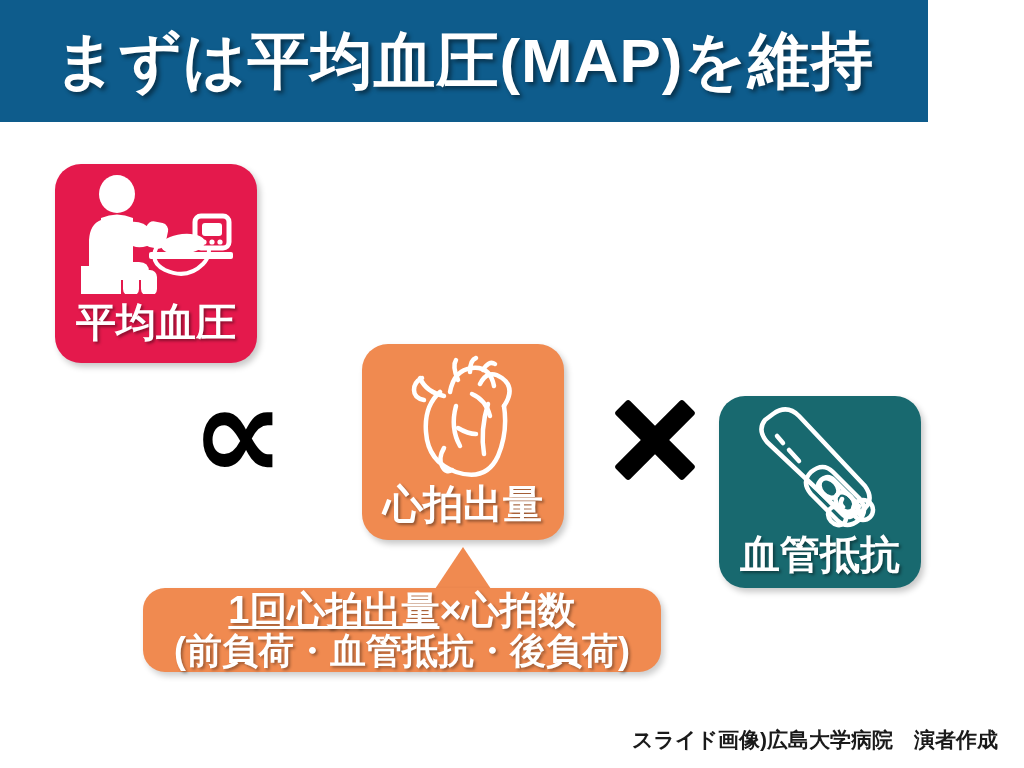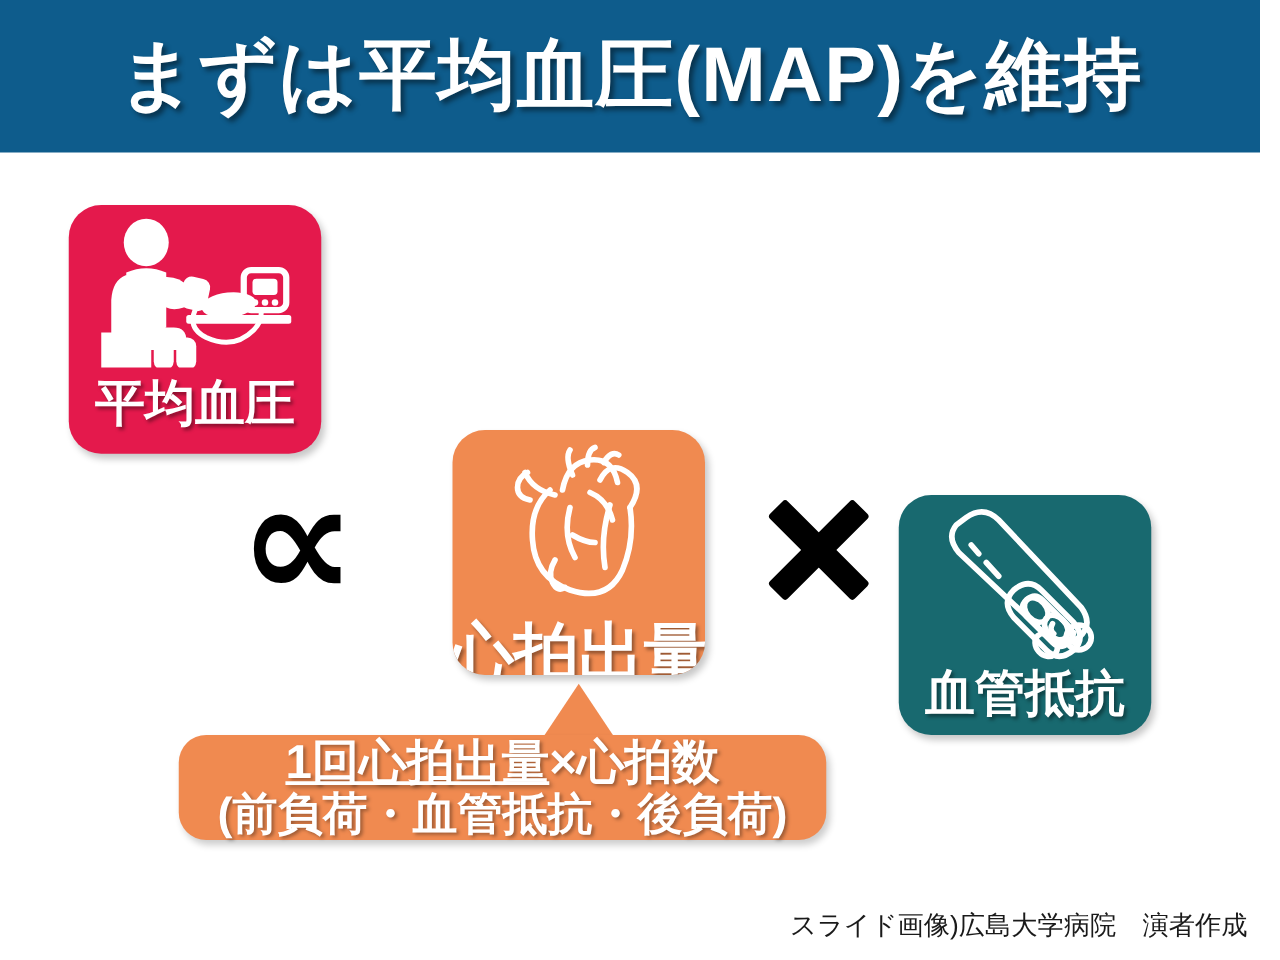--- a/index.html
+++ b/index.html
@@ -13,21 +13,21 @@
     font-family: "Liberation Sans", "DejaVu Sans", sans-serif;
     overflow: hidden;
     position: relative;
   }
 
   
   .title-banner {
     position: absolute;
     left: 0;
     top: 0;
-    width: 1008px;
+    width: 928px;
     height: 122px;
     background: #0E5C8C;
     display: flex;
     align-items: center;
     justify-content: center;
   }
   .title-text {
     color: #ffffff;
     font-size: 62px;
     font-weight: bold;
@@ -75,22 +75,22 @@
 
   
   #card-co {
     left: 362px;
     top: 344px;
     width: 202px;
     height: 196px;
     background: #F08A50;
   }
   #card-co .card-label {
-    font-size: 52px;
-    margin-top: 14px;
+    font-size: 40px;
+    margin-top: 2px;
   }
 
   
   #card-svr {
     left: 719px;
     top: 348px;
     width: 202px;
     height: 192px;
     background: #18696F;
     margin-top: 48px;
@@ -166,21 +166,21 @@
   #callout-line2 { font-size: 36px; }
   .underline-part { text-decoration: underline; text-underline-offset: 3px; }
 
   
   #footer-credit {
     position: absolute;
     right: 26px;
     bottom: 14px;
     color: #1a1a1a;
     font-size: 21px;
-    font-weight: normal;
+    font-weight: bold;
     white-space: nowrap;
     margin-top: 48px;
   }
 </style>
 </head>
 <body>
 
 <div class="title-banner">
   <div class="title-text">まずは平均血圧(MAP)を維持</div>
 </div>

